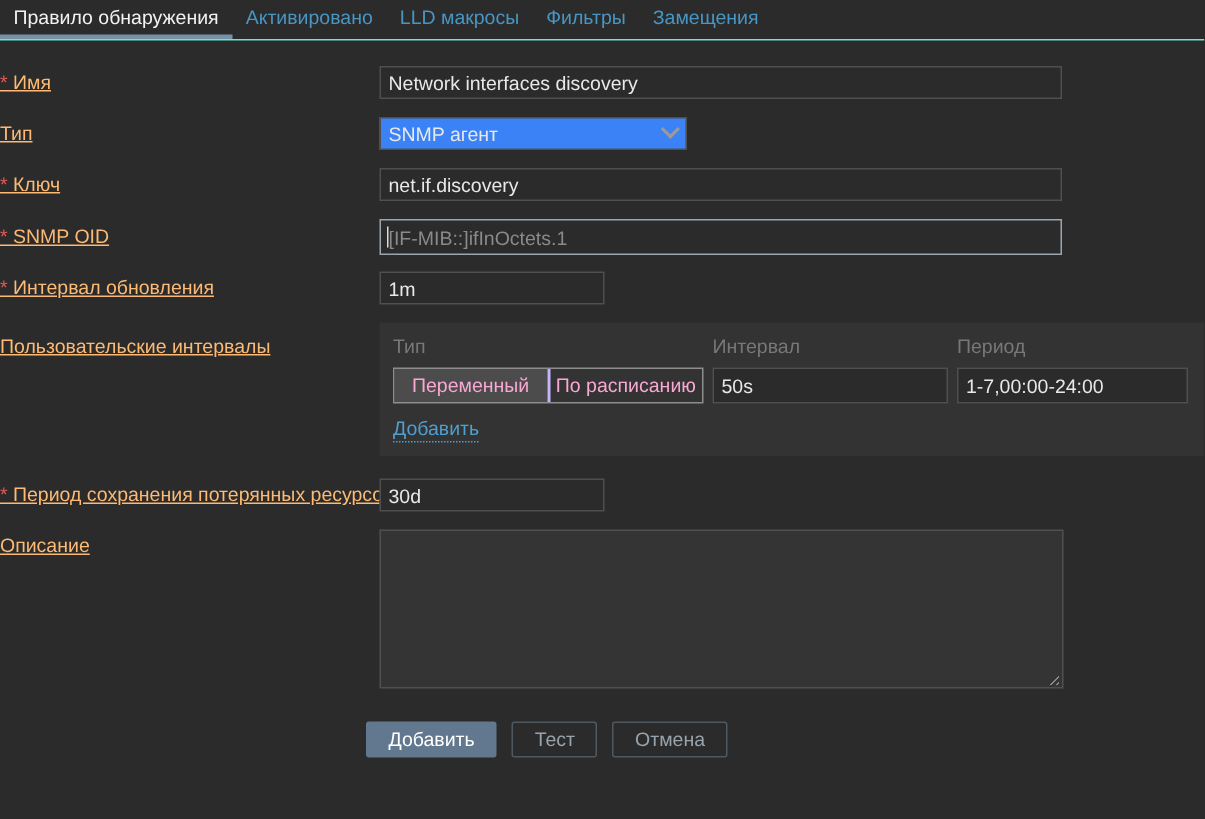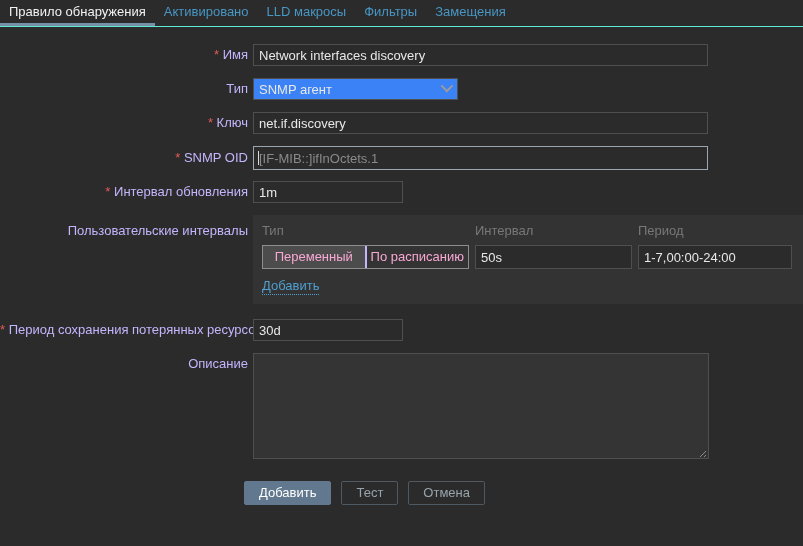--- a/index.html
+++ b/index.html
@@ -9,22 +9,22 @@
     font-size:13px;color:#dfdfdf;position:relative;
   }
   
   .tabbar{display:flex;align-items:flex-end;height:26px;border-bottom:1px solid #5eead4;background:#2b2b2b;}
   .tab{padding:0 9px;line-height:23px;border-bottom:3px solid transparent;cursor:pointer;white-space:nowrap;}
   .tab.active{color:#f2f2f2;border-bottom-color:#7691a5;}
   .tab.link{color:#4796c4;}
   
   .form{padding-top:17px;}
   .row{display:flex;align-items:flex-start;margin-bottom:12px;}
-  .label{width:253px;flex:0 0 253px;text-align:right;padding-right:5px;box-sizing:border-box;
-         color:#c4b5fd;line-height:22px;white-space:nowrap;}
+  .label{width:253px;flex:0 0 253px;text-align:left;padding-right:5px;box-sizing:border-box;
+         color:#fdba74;line-height:22px;white-space:nowrap;text-decoration:underline;}
   .label.required::before{content:"* ";color:#e45959;}
   .field{padding-left:0;display:flex;align-items:center;}
   input.txt{
     box-sizing:border-box;height:22px;background:#2b2b2b;border:1px solid #4f4f4f;
     color:#e8e8e8;font-family:"Liberation Sans",sans-serif;font-size:13px;padding:0 5px;outline:none;
   }
   input.txt::placeholder{color:#8a8a8a;opacity:1;}
   .w455{width:455px;} .w150{width:150px;}
   .oid-wrap{position:relative;}
   .oid-wrap input{border-color:#9aa7b1;height:24px;}

